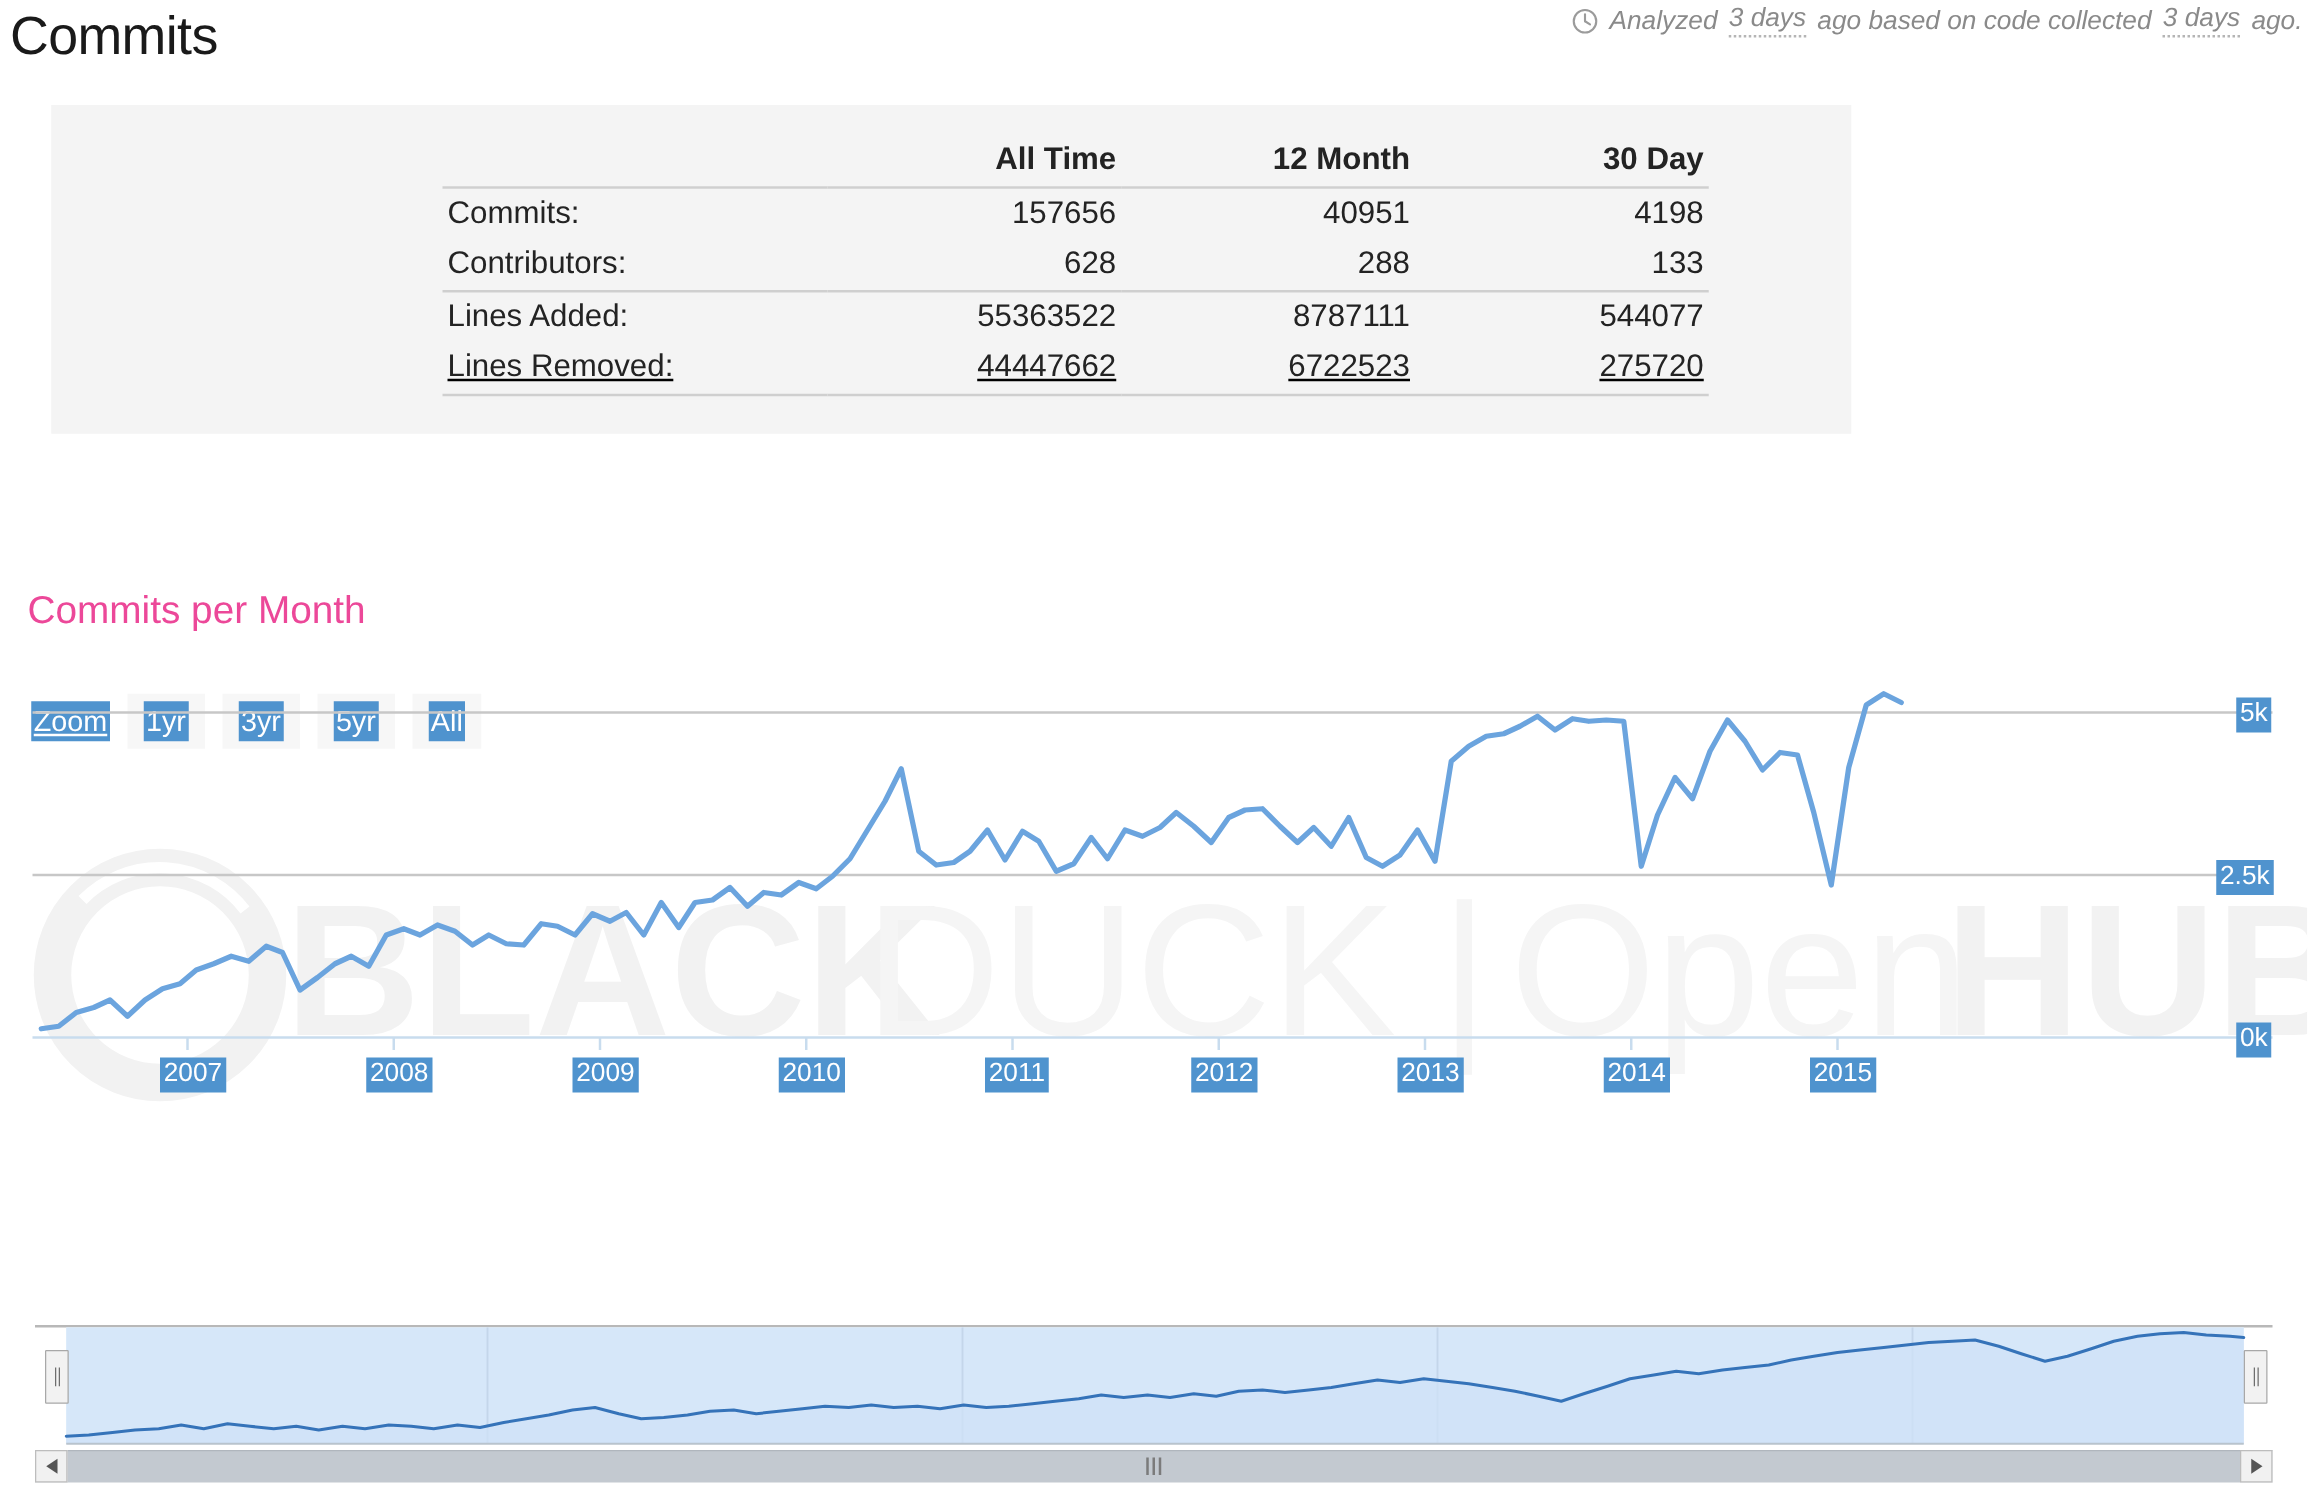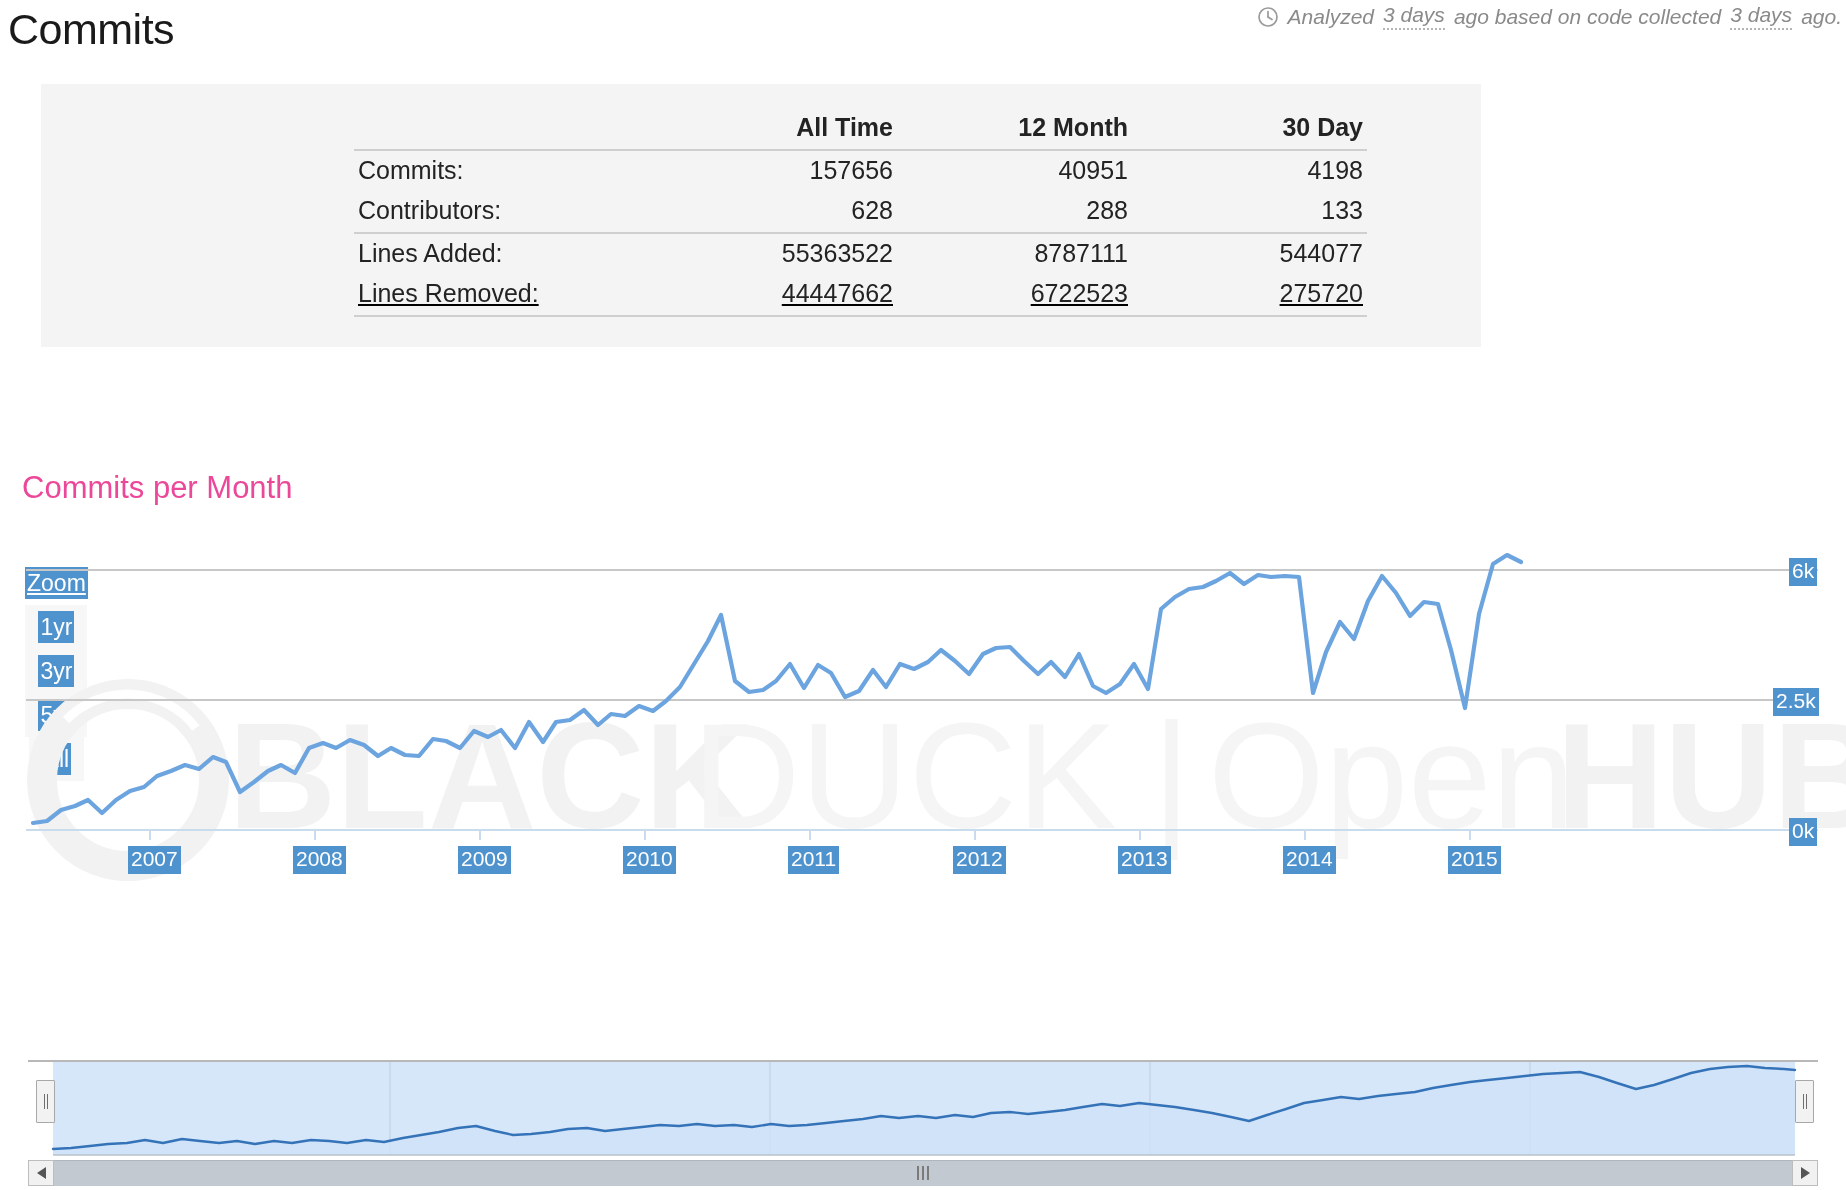--- a/index.html
+++ b/index.html
@@ -79,21 +79,20 @@
     font-weight: 400;
     color: #ec4899;
     margin-left: 14px;
   }
   #zoom-controls {
     position: absolute;
     left: 25px; top: 561px;
     display: flex;
     align-items: center;
     height: 32px;
-    flex-direction: column;
   }
   .zoom-btn {
     position: relative;
     height: 32px;
     display: flex; align-items: center; justify-content: center;
     font-size: 23px;
     color: #ffffff;
     background: #4f93ce;
     padding: 0 2px;
     white-space: nowrap;
@@ -299,21 +298,21 @@
         <line x1="810" y1="290" x2="810" y2="300"></line>
         <line x1="975" y1="290" x2="975" y2="300"></line>
         <line x1="1140" y1="290" x2="1140" y2="300"></line>
         <line x1="1305" y1="290" x2="1305" y2="300"></line>
         <line x1="1470" y1="290" x2="1470" y2="300"></line>
       </g>
 
       <polyline fill="none" stroke="#6ba4de" stroke-width="4.2" stroke-linejoin="round" stroke-linecap="round" points="33,283 47,281 61,270 75,266 88,260 102,273 116,260 130,251 144,247 157,236 171,231 185,225 199,229 213,217 226,222 240,252 254,242 268,231 281,225 295,233 309,208 323,203 336,208 350,200 364,205 378,216 391,208 405,215 419,216 433,199 446,201 460,208 474,191 488,197 501,190 515,208 529,182 543,202 556,182 570,180 584,170 598,185 611,174 625,176 639,166 653,171 666,161 680,147 694,124 708,101 721,75 735,141 749,152 763,150 776,141 790,124 804,148 818,125 831,133 845,157 859,151 873,130 886,147 900,124 914,129 928,122 941,110 955,121 969,134 983,114 996,108 1010,107 1024,121 1038,134 1051,122 1065,137 1079,114 1093,146 1106,153 1120,144 1134,124 1148,149 1161,69 1175,57 1189,49 1203,47 1216,41 1230,33 1244,44 1258,35 1271,37 1285,36 1299,37 1313,153 1326,112 1340,82 1354,99 1368,61 1382,36 1396,53 1410,76 1424,62 1438,64 1451,110 1465,168 1479,74 1493,24 1507,15 1521,22"></polyline>
     </svg>
 
-    <div class="axis-label" style="left:1789px; top:18px;">6k</div>
+    <div class="axis-label" style="left:1789px; top:18px;">5k</div>
     <div class="axis-label" style="left:1773px; top:148px;">2.5k</div>
     <div class="axis-label" style="left:1789px; top:278px;">0k</div>
   </div>
 
   <div>
     <div class="axis-label" style="position:absolute; left:128px;  top:846px;">2007</div>
     <div class="axis-label" style="position:absolute; left:293px;  top:846px;">2008</div>
     <div class="axis-label" style="position:absolute; left:458px;  top:846px;">2009</div>
     <div class="axis-label" style="position:absolute; left:623px;  top:846px;">2010</div>
     <div class="axis-label" style="position:absolute; left:788px;  top:846px;">2011</div>

